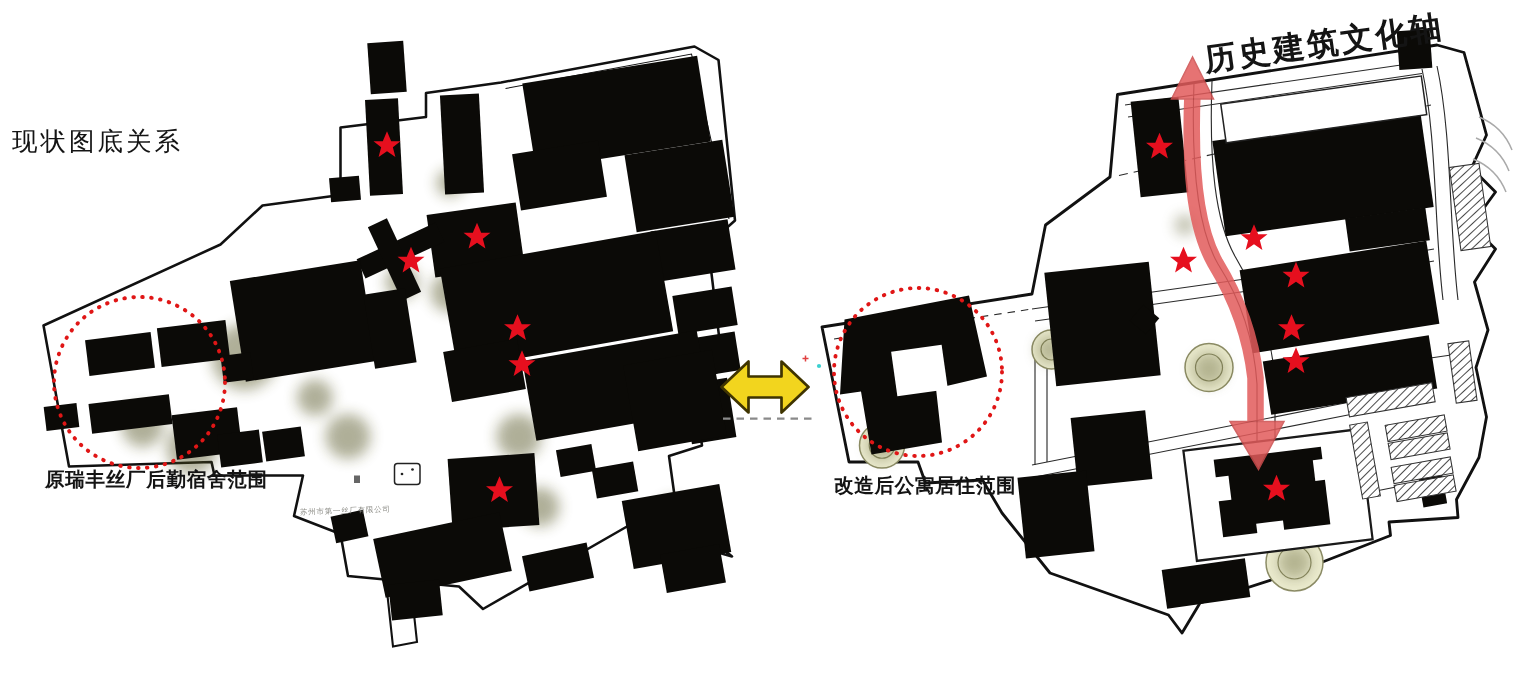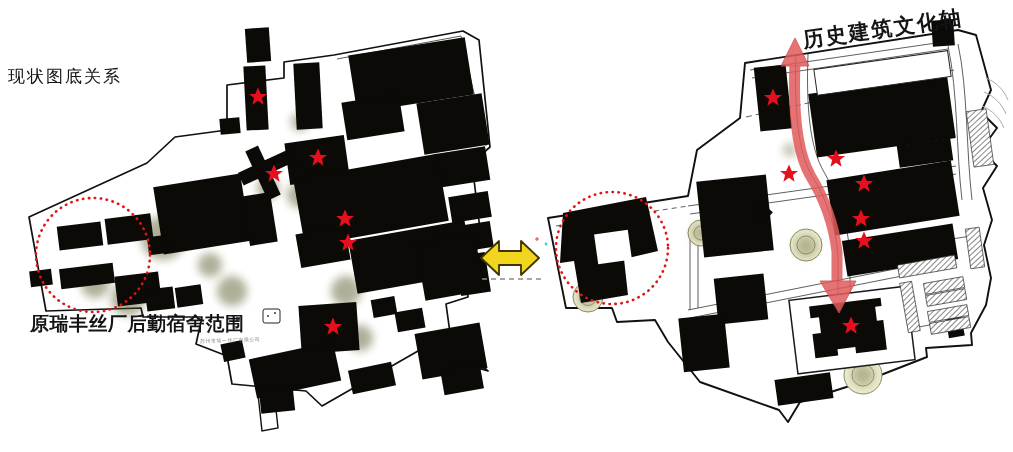--- a/index.html
+++ b/index.html
@@ -1,21 +1,21 @@
 <!DOCTYPE html>
 <html><head>
 <meta charset="utf-8">
 <style>
   html,body{margin:0;padding:0;background:#ffffff;}
   .stage{position:relative;width:1013px;height:452px;background:#ffffff;overflow:hidden;
          font-family:"Liberation Sans","DejaVu Sans",sans-serif;}
   .lbl{position:absolute;color:#141414;white-space:nowrap;}
   .lbl-title{font-size:17px;letter-spacing:2px;font-weight:500;}
   .lbl-axis{font-size:21px;letter-spacing:2px;font-weight:600;transform:rotate(-8deg);transform-origin:left center;}
-  .lbl-caption{font-size:19px;font-weight:700;letter-spacing:0.5px;}
+  .lbl-caption{font-size:13px;font-weight:700;letter-spacing:0.5px;}
   .lbl-tiny{font-size:5px;color:#8a8a84;letter-spacing:0.5px;transform:rotate(-2deg);}
   svg{position:absolute;left:0;top:0;}
 </style>
 </head>
 <body>
 
 <div class="stage">
 
 <svg width="1013" height="452" viewBox="0 0 1013 452">
   <defs>
@@ -215,18 +215,19 @@
         <use href="#star" transform="translate(773,98)" fill="#e60f1e"></use>
         <use href="#star" transform="translate(836,159)" fill="#e60f1e"></use>
         <use href="#star" transform="translate(789,174)" fill="#e60f1e"></use>
         <use href="#star" transform="translate(864,184)" fill="#e60f1e"></use>
         <use href="#star" transform="translate(861,219)" fill="#e60f1e"></use>
         <use href="#star" transform="translate(864,241)" fill="#e60f1e"></use>
         <use href="#star" transform="translate(851,326)" fill="#e60f1e"></use>
       </g>
 </svg>
 
-<div class="lbl lbl-title" style="left:8px;top:65px;">现状图底关系</div>
+<div class="lbl lbl-title" style="left:8px;top:83px;">现状图底关系</div>
 <div class="lbl lbl-axis" style="left:803px;top:26px;">历史建筑文化轴</div>
 <div class="lbl lbl-caption" style="left:30px;top:311px;">原瑞丰丝厂后勤宿舍范围</div>
+<div class="lbl lbl-caption" style="left:556px;top:315px;">改造后公寓居住范围</div>
 <div class="lbl lbl-tiny" style="left:200px;top:337px;">苏州市第一丝厂有限公司</div>
 
 </div>
 
 </body></html>

